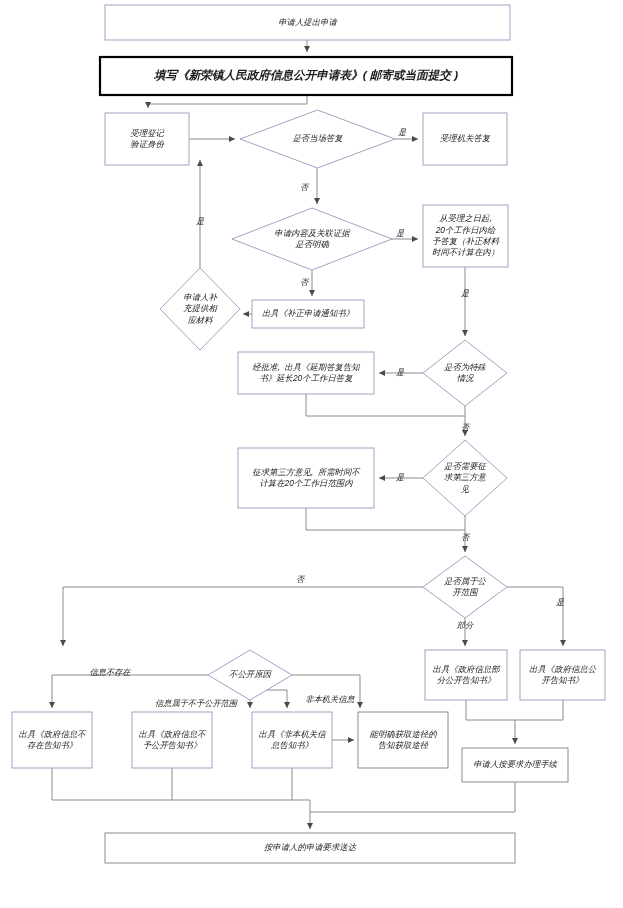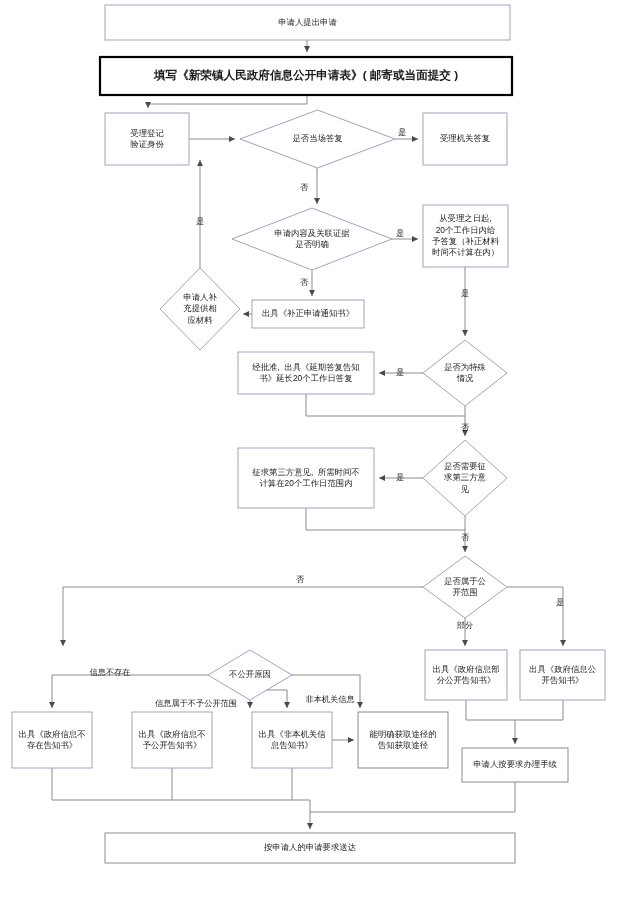--- a/index.html
+++ b/index.html
@@ -10,20 +10,21 @@
   body {
     width: 623px;
     height: 908px;
     font-family: "Liberation Sans", "DejaVu Sans", sans-serif;
     overflow: hidden;
   }
   #flow-root {
     position: relative;
     width: 623px;
     height: 644px;
+    font-style: italic;
   }
   svg.flow {
     position: absolute;
     top: 0;
     left: 0;
     width: 623px;
     height: 908px;
   }
   .node-box {
     fill: #ffffff;

